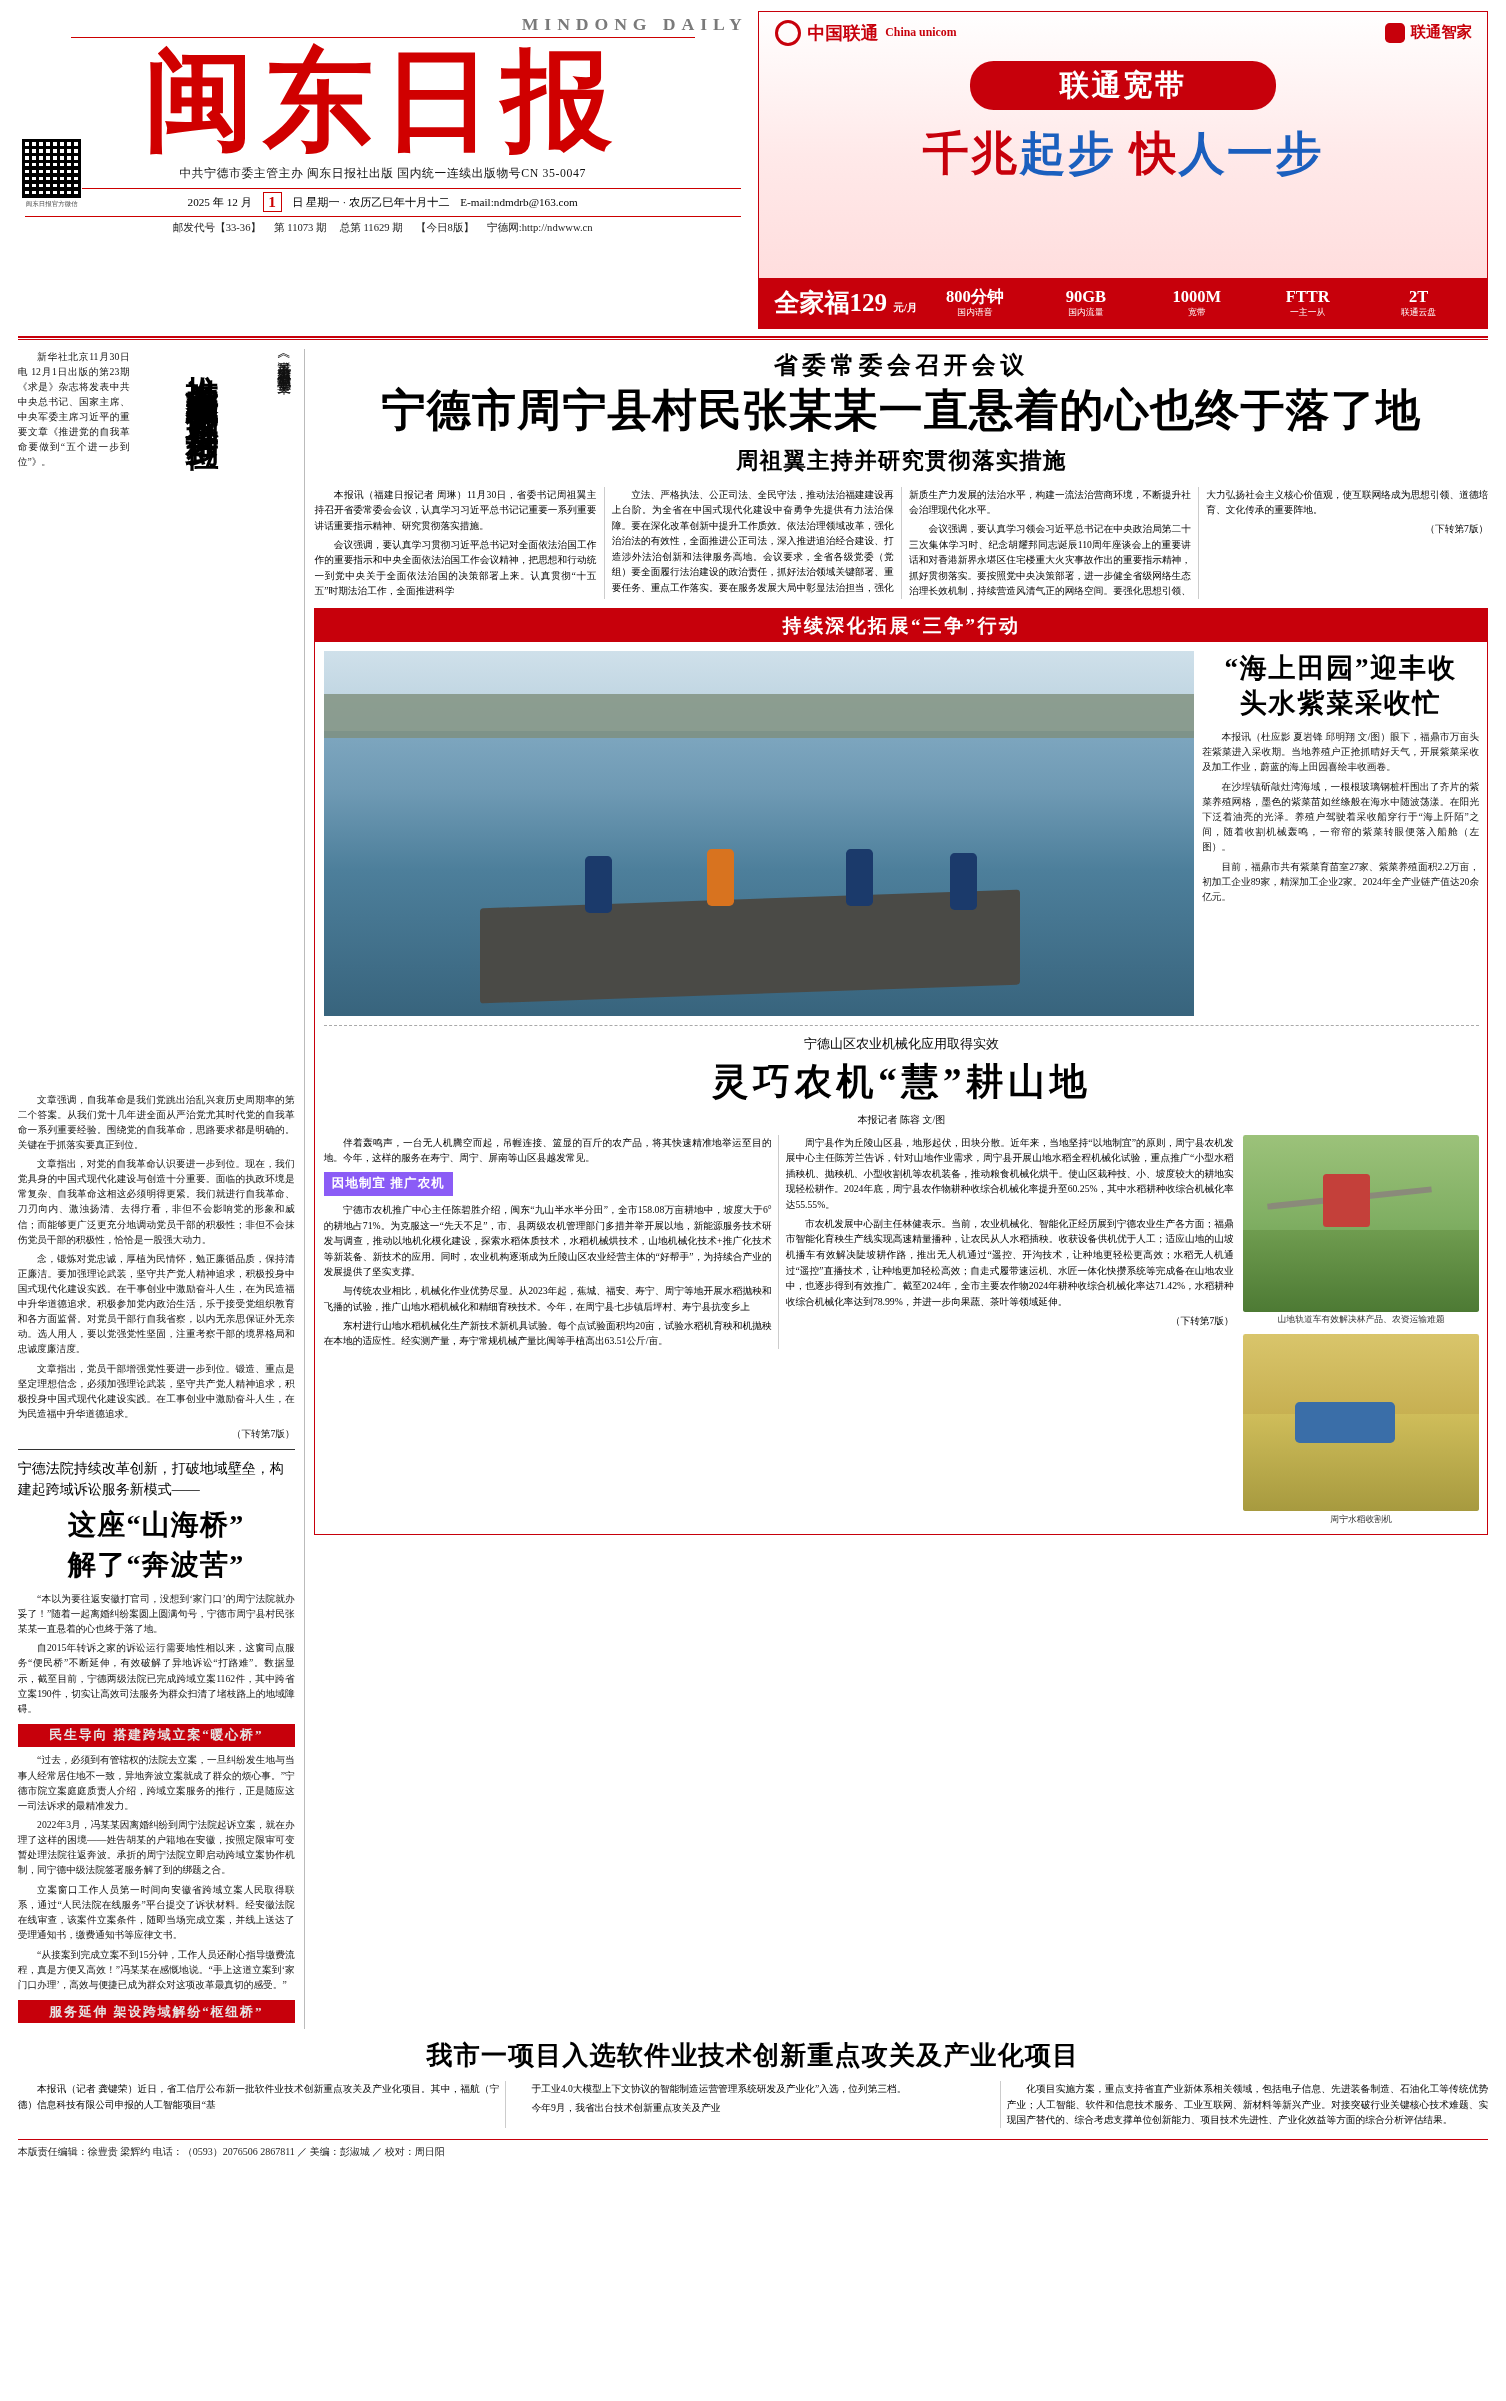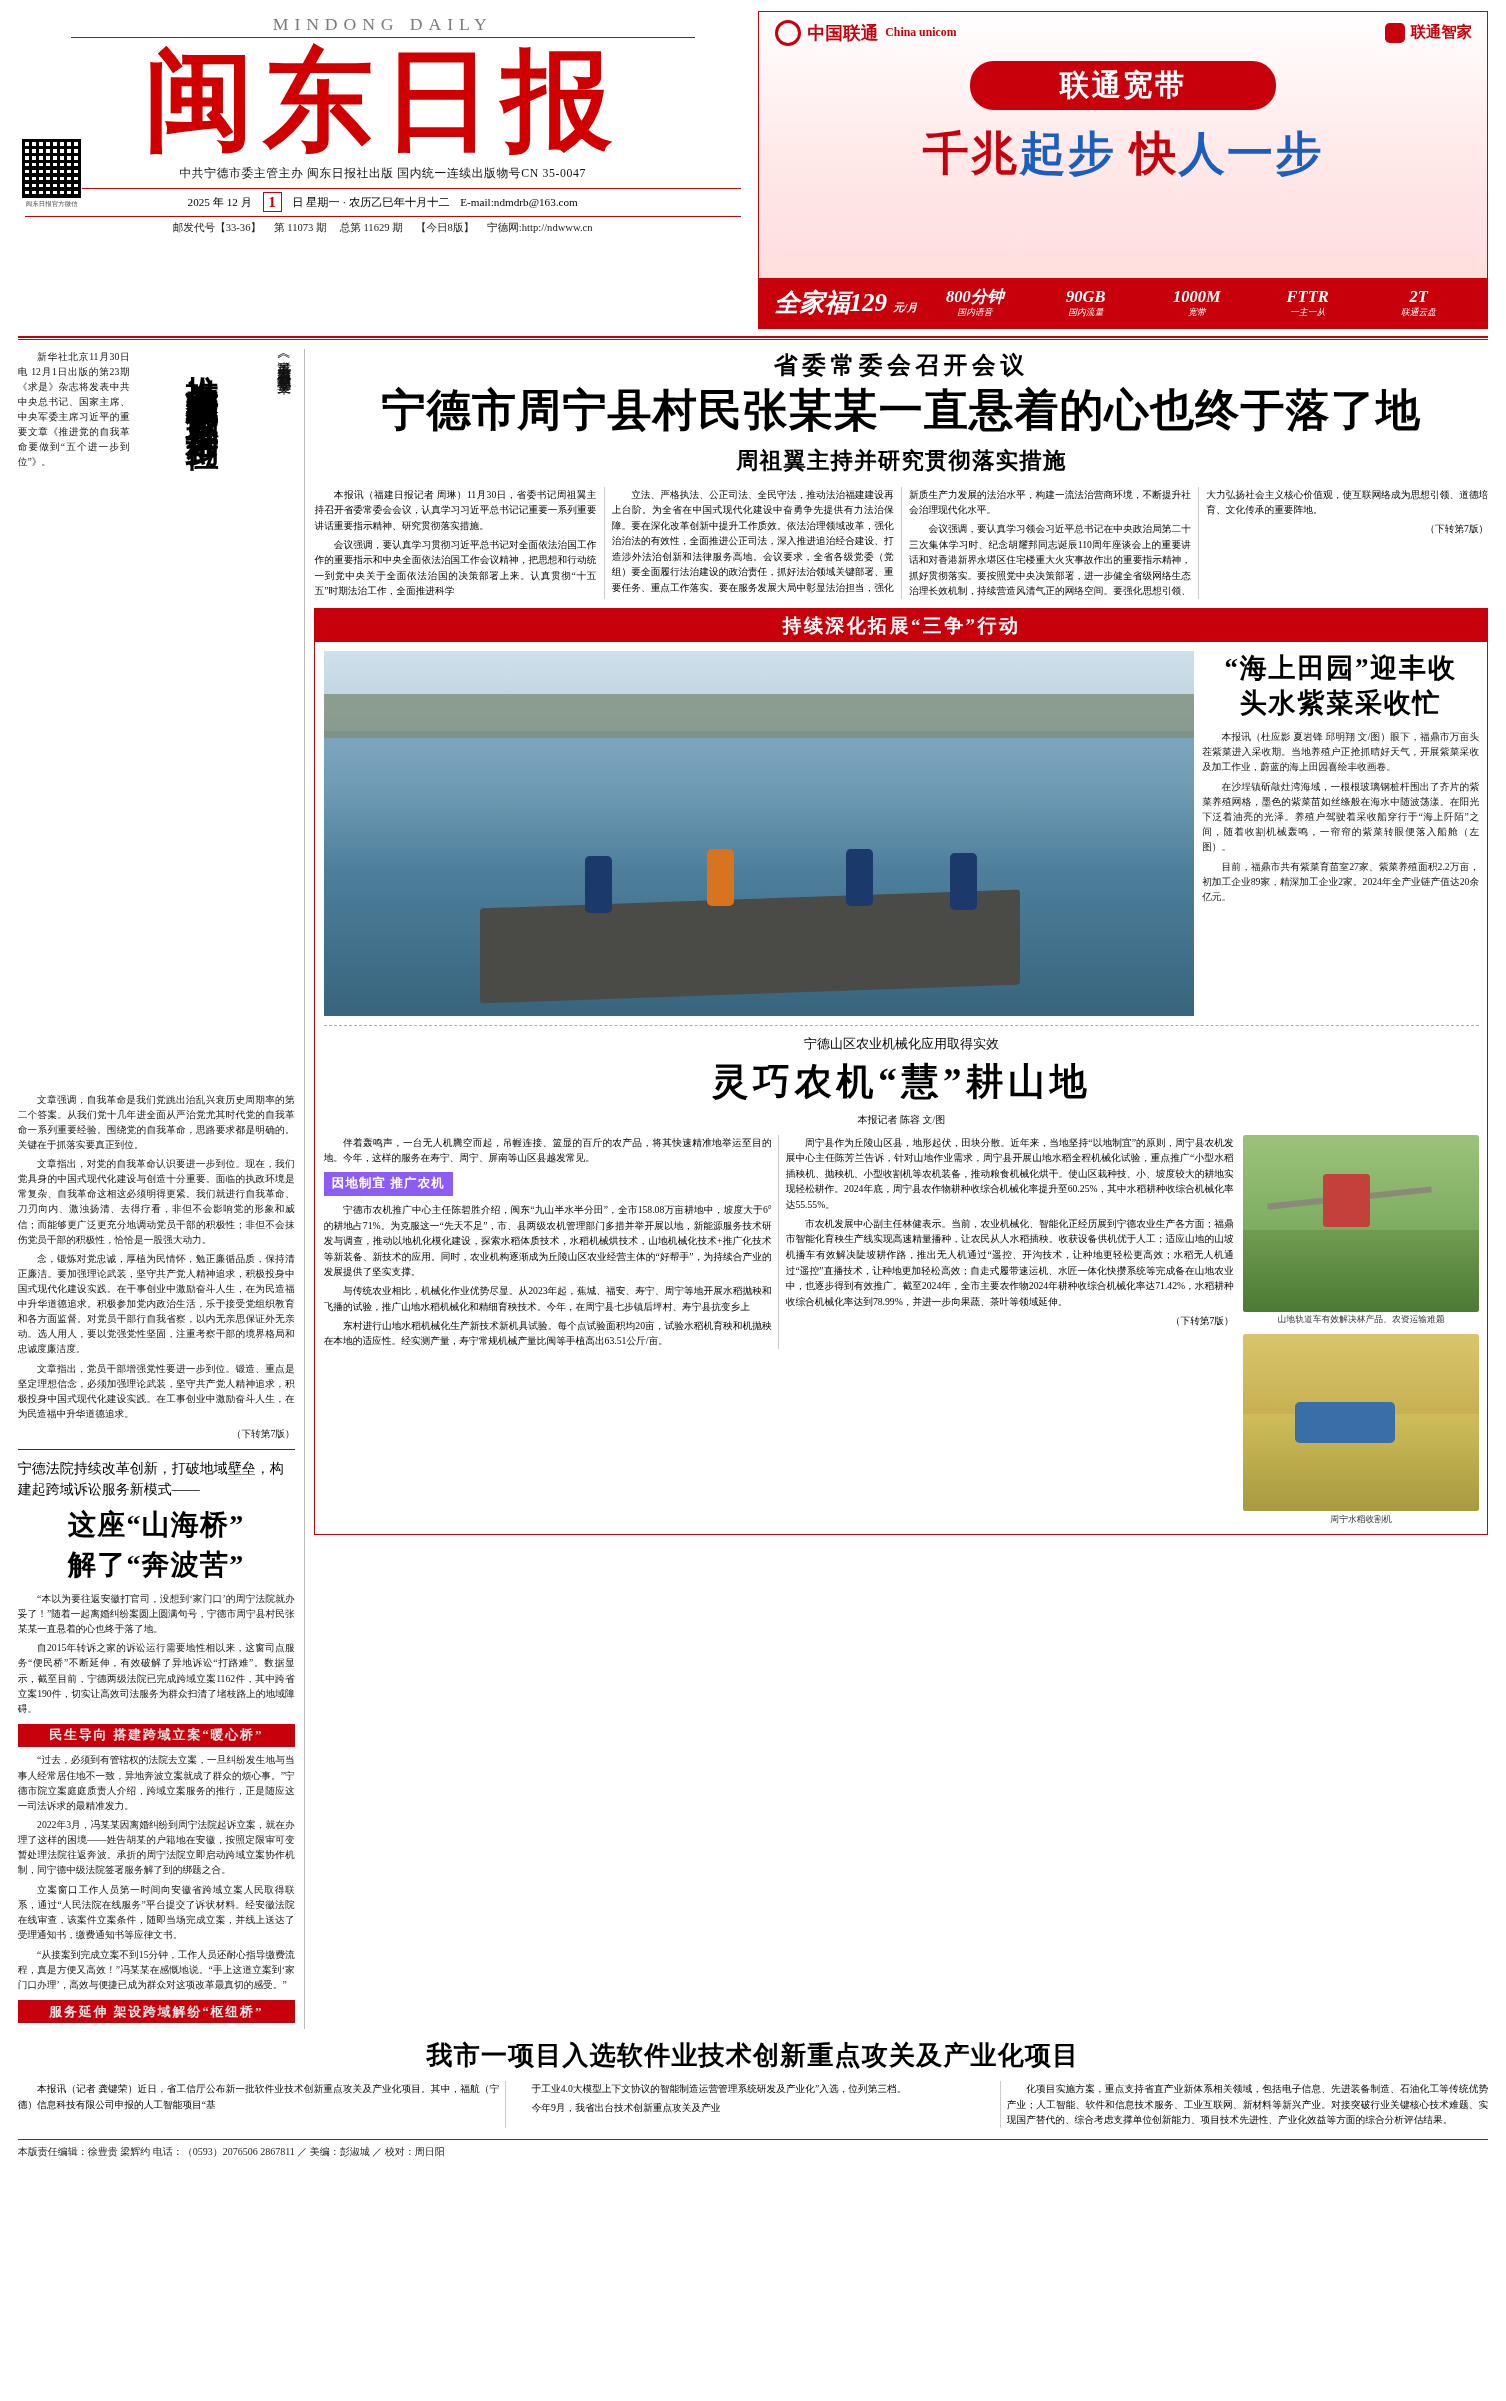--- a/index.html
+++ b/index.html
@@ -1,41 +1,41 @@
 <!DOCTYPE html>
 <html style="font-size:9.4px"><head>
 <meta charset="utf-8">
 <style>
   html,body{margin:0;padding:0;background:#d8d8d8;}
   body{font-family:"Liberation Serif", serif;}
   .page{width:1506px;height:2401px;background:#fff;margin:0 auto;position:relative;box-sizing:border-box;padding:0;}
   .masthead{display:flex;align-items:flex-start;padding:10.6px 17.7px 0 17.7px;}
   .mast-left{width:730px;position:relative;}
-  .mast-eng{text-align:center;letter-spacing:5.9px;font-size:17.7px;color:#7a7a7a;font-family:"Liberation Serif",serif;margin:3.5px 0 1.2px 0;}
+  .mast-eng{text-align:right;letter-spacing:5.9px;font-size:17.7px;color:#7a7a7a;font-family:"Liberation Serif",serif;margin:3.5px 0 1.2px 0;font-weight:bold;}
   .mast-rule{border-top:1.2px solid #c00;margin:2.4px 53px 3.5px 53px;}
   .mast-title{font-size:110px;color:#d00000;font-weight:bold;text-align:center;letter-spacing:9.4px;line-height:1.05;font-family:"DejaVu Serif",serif;}
   .mast-sub{text-align:center;font-size:11.8px;color:#111;margin-top:8.2px;letter-spacing:0.6px;}
   .mast-daterow{display:flex;align-items:center;justify-content:center;gap:10.6px;border-top:0.6px solid #c00;border-bottom:0.6px solid #c00;margin:5.9px 7px 0 7px;padding:3.5px 0;font-size:11.2px;}
   .daybox{display:inline-block;border:1.2px solid #c00;color:#c00;font-size:15.3px;font-weight:bold;padding:0 4.7px;}
   .mast-issue{display:flex;justify-content:center;gap:13px;font-size:10.6px;color:#222;margin-top:4.7px;}
   .qr{position:absolute;left:3.5px;bottom:26px;width:61px;}
   .qr-img{width:59px;height:59px;background:
      repeating-linear-gradient(90deg,#000 0 3.5px,#fff 3.5px 7px),
      repeating-linear-gradient(0deg,#000 0 3.5px,transparent 3.5px 7px);
      background-blend-mode:multiply;border:1.8px solid #fff;}
   .qr-cap{font-size:6.5px;text-align:center;color:#444;margin-top:1.2px;}
   .ad{width:730px;margin-left:10.6px;border:1.2px solid #c7000b;box-sizing:border-box;background:linear-gradient(180deg,#fff 0%,#ffe9e9 45%,#ffd9d9 100%);position:relative;height:318px;overflow:hidden;}
   .ad-top{display:flex;justify-content:space-between;align-items:center;padding:8.2px 15.3px 0 15.3px;}
   .unicom{display:flex;align-items:center;gap:7px;color:#c7000b;font-size:17.7px;font-weight:bold;}
   .unicom-mark{width:26px;height:26px;border:3.5px solid #c7000b;border-radius:50%;box-sizing:border-box;}
   .unicom-smart{display:flex;align-items:center;gap:5.9px;color:#c7000b;font-size:15.3px;font-weight:bold;}
   .ad-badge{margin:15.3px auto 0 auto;width:306px;text-align:center;color:#fff;background:#c7000b;border-radius:23.6px;font-size:29.4px;font-weight:bold;padding:4.7px 0;letter-spacing:2.4px;}
   .ad-main{text-align:center;font-size:46px;font-weight:bold;color:#c7000b;margin-top:13px;letter-spacing:2.4px;}
   .ad-main .blue{color:#1b5fbe;}
-  .ad-bottom{position:absolute;left:0;right:0;bottom:0;background:#c7000b;color:#fff;display:flex;align-items:center;padding:8.2px 15.3px;gap:4px;font-style:italic;}
+  .ad-bottom{position:absolute;left:0;right:0;bottom:0;background:#c7000b;color:#fff;display:flex;align-items:center;padding:8.2px 15.3px;gap:4px;}
   .ad-price{font-size:25px;font-weight:bold;white-space:nowrap;}
   .ad-cell{flex:1;text-align:center;font-size:16.5px;font-weight:bold;line-height:1.15;}
   .ad-cell small{display:block;font-size:8.8px;font-weight:normal;}
   .thick-rule{border-top:2.4px solid #c7000b;margin:7px 17.7px 0 17.7px;}
   .thin-rule{border-top:0.6px solid #c7000b;margin:1.8px 17.7px 0 17.7px;}
   .content{display:flex;padding:8.2px 17.7px 0 17.7px;gap:9.4px;box-sizing:border-box;}
   .col-left{width:277px;}
   .col-right{flex:1;}
   .vline{border-left:0.6px solid #bbb;}
   .v-headline{writing-mode:vertical-rl;text-orientation:upright;font-size:33px;font-weight:bold;line-height:1.25;letter-spacing:3.5px;height:736px;margin:0 auto;}

